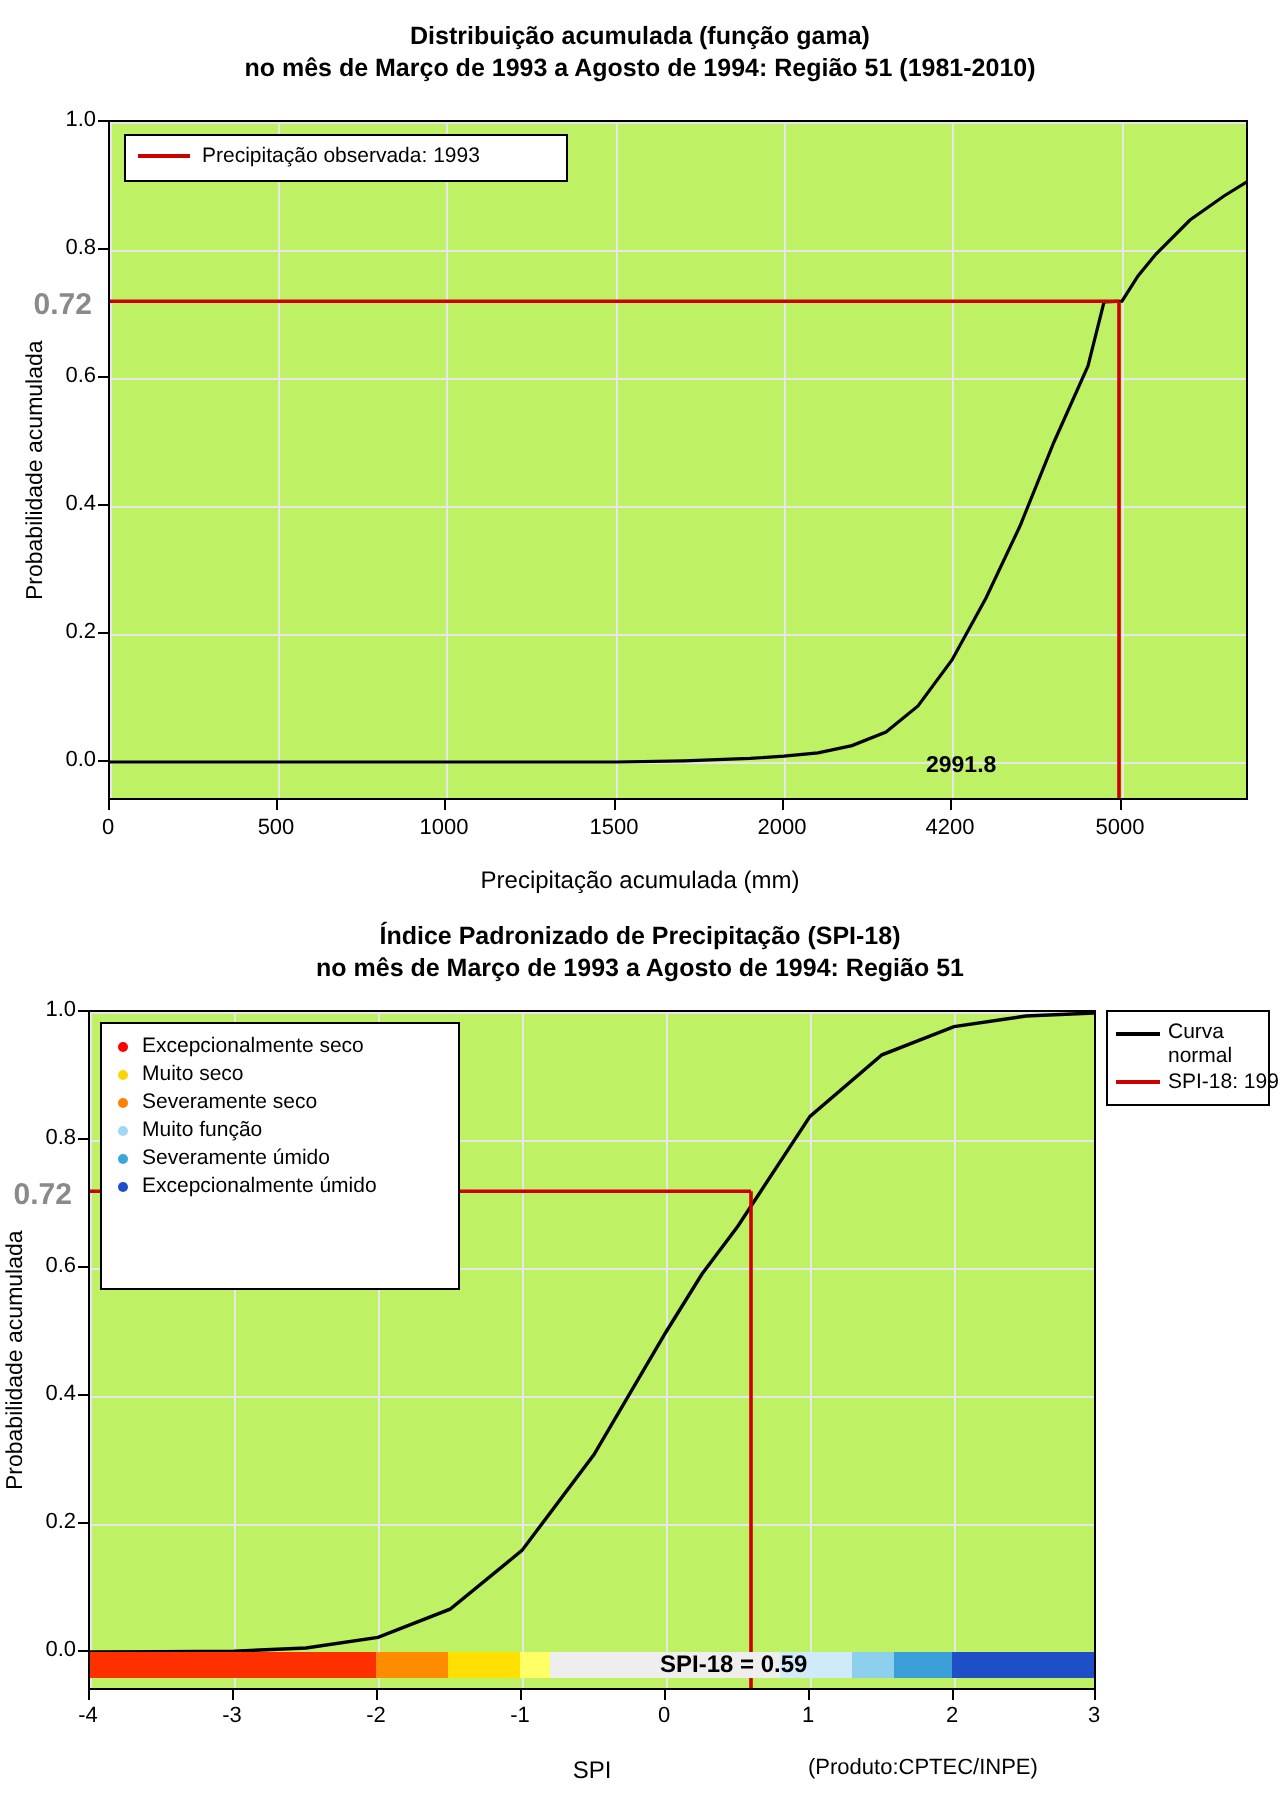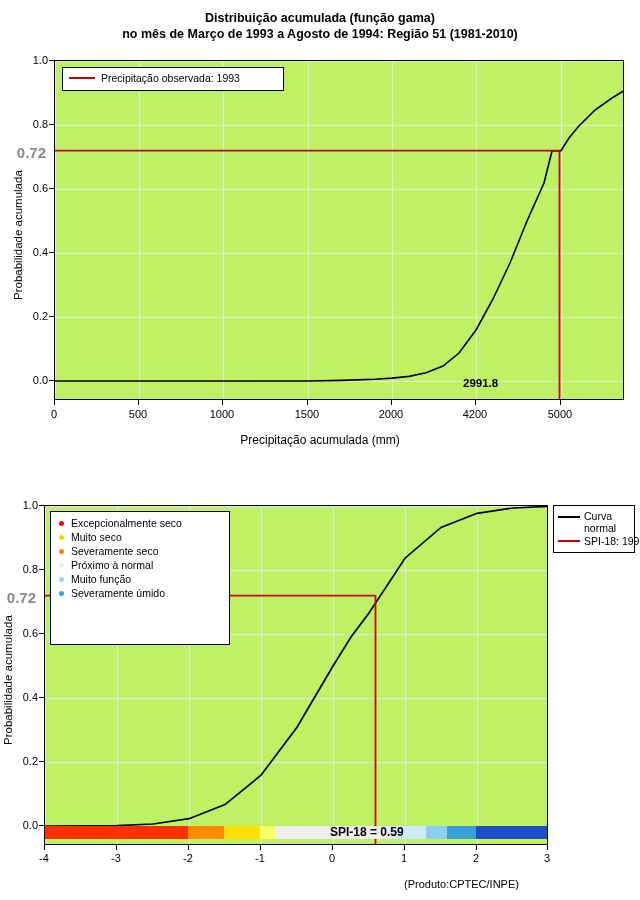--- a/index.html
+++ b/index.html
@@ -231,20 +231,22 @@
     <div class="tick-label-x" style="left:535px;top:409px;">5000</div>
 
     <div class="annot" style="left:463px;top:377px;">2991.8</div>
 
     <div class="axis-title-x" style="top:433px;">Precipitação acumulada (mm)</div>
     <div class="axis-title-y" style="left:12px;top:300px;">Probabilidade acumulada</div>
   </div>
 
   <div class="chart-block" style="top:450px;height:450px;">
 
+    <div class="chart-title" style="position:absolute;top:10px;left:0;width:640px;">Índice Padronizado de Precipitação (SPI-18)
+no mês de Março de 1993 a Agosto de 1994: Região 51</div>
 
     <div class="plot-frame" style="left:44px;top:55px;width:504px;height:340px;">
 
       <div class="gridline-v" style="left:0px;"></div>
       <div class="gridline-v" style="left:72px;"></div>
       <div class="gridline-v" style="left:144px;"></div>
       <div class="gridline-v" style="left:216px;"></div>
       <div class="gridline-v" style="left:288px;"></div>
       <div class="gridline-v" style="left:360px;"></div>
       <div class="gridline-v" style="left:432px;"></div>
@@ -270,30 +272,30 @@
         </div>
         <div class="legend-row">
           <span class="legend-dot" style="background:#ffd400;"></span>
           <span>Muito seco</span>
         </div>
         <div class="legend-row">
           <span class="legend-dot" style="background:#ff8000;"></span>
           <span>Severamente seco</span>
         </div>
         <div class="legend-row">
-          <span class="legend-dot" style="background:#eeeeee;"></span>
-          <span>Próximo à normal</span>
-        </div>
-        <div class="legend-row">
           <span class="legend-dot" style="background:#9ed8f2;"></span>
           <span>Muito função</span>
         </div>
         <div class="legend-row">
           <span class="legend-dot" style="background:#3aa6dd;"></span>
           <span>Severamente úmido</span>
+        </div>
+        <div class="legend-row">
+          <span class="legend-dot" style="background:#1f4fc8;"></span>
+          <span>Excepcionalmente úmido</span>
         </div>
       </div>
     </div>
 
     <div class="spi-bar" style="left:45px;top:376px;width:502px;">
       <div style="width:143px;background:#ff3000;"></div>
       <div style="width:36px;background:#ff8c00;"></div>
       <div style="width:36px;background:#ffe000;"></div>
       <div style="width:15px;background:#ffff66;"></div>
       <div style="width:115px;background:#eeeeee;"></div>
@@ -332,20 +334,21 @@
 
     <div class="tick-label-x" style="left:19px;top:403px;">-4</div>
     <div class="tick-label-x" style="left:91px;top:403px;">-3</div>
     <div class="tick-label-x" style="left:163px;top:403px;">-2</div>
     <div class="tick-label-x" style="left:235px;top:403px;">-1</div>
     <div class="tick-label-x" style="left:307px;top:403px;">0</div>
     <div class="tick-label-x" style="left:379px;top:403px;">1</div>
     <div class="tick-label-x" style="left:451px;top:403px;">2</div>
     <div class="tick-label-x" style="left:522px;top:403px;">3</div>
 
+    <div class="axis-title-x" style="top:428px;width:504px;left:44px;">SPI</div>
     <div class="axis-title-y" style="left:2px;top:295px;">Probabilidade acumulada</div>
 
     <div class="credit" style="left:404px;top:428px;">(Produto:CPTEC/INPE)</div>
 
     <div class="legend-box" style="left:553px;top:55px;width:82px;height:48px;padding:4px 4px;">
       <div class="legend-row" style="height:24px;align-items:flex-start;">
         <span class="legend-swatch-line" style="border-top-color:#000000;margin-top:6px;width:22px;margin-right:4px;"></span>
         <span style="white-space:pre-line;line-height:12px;">Curva
 normal</span>
       </div>

